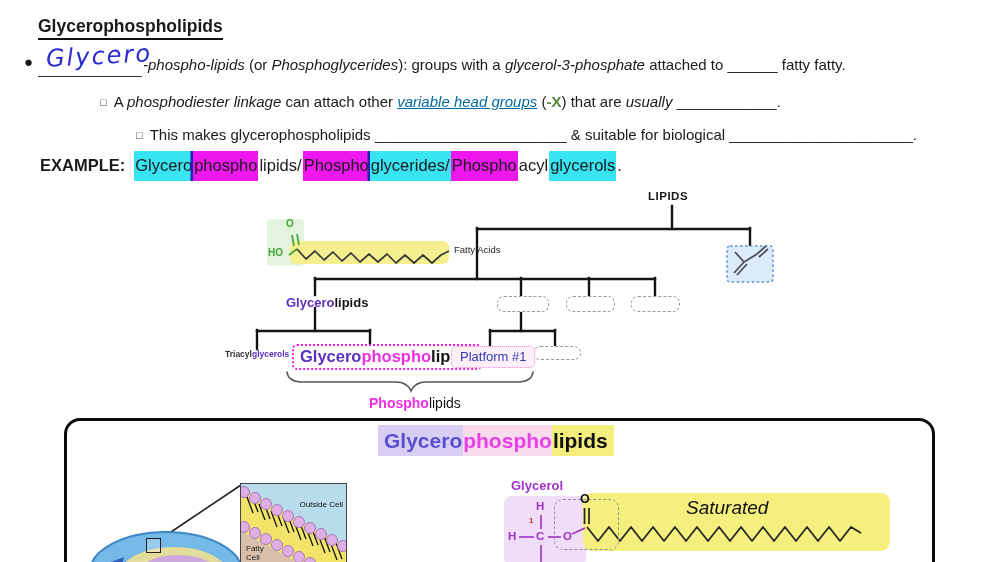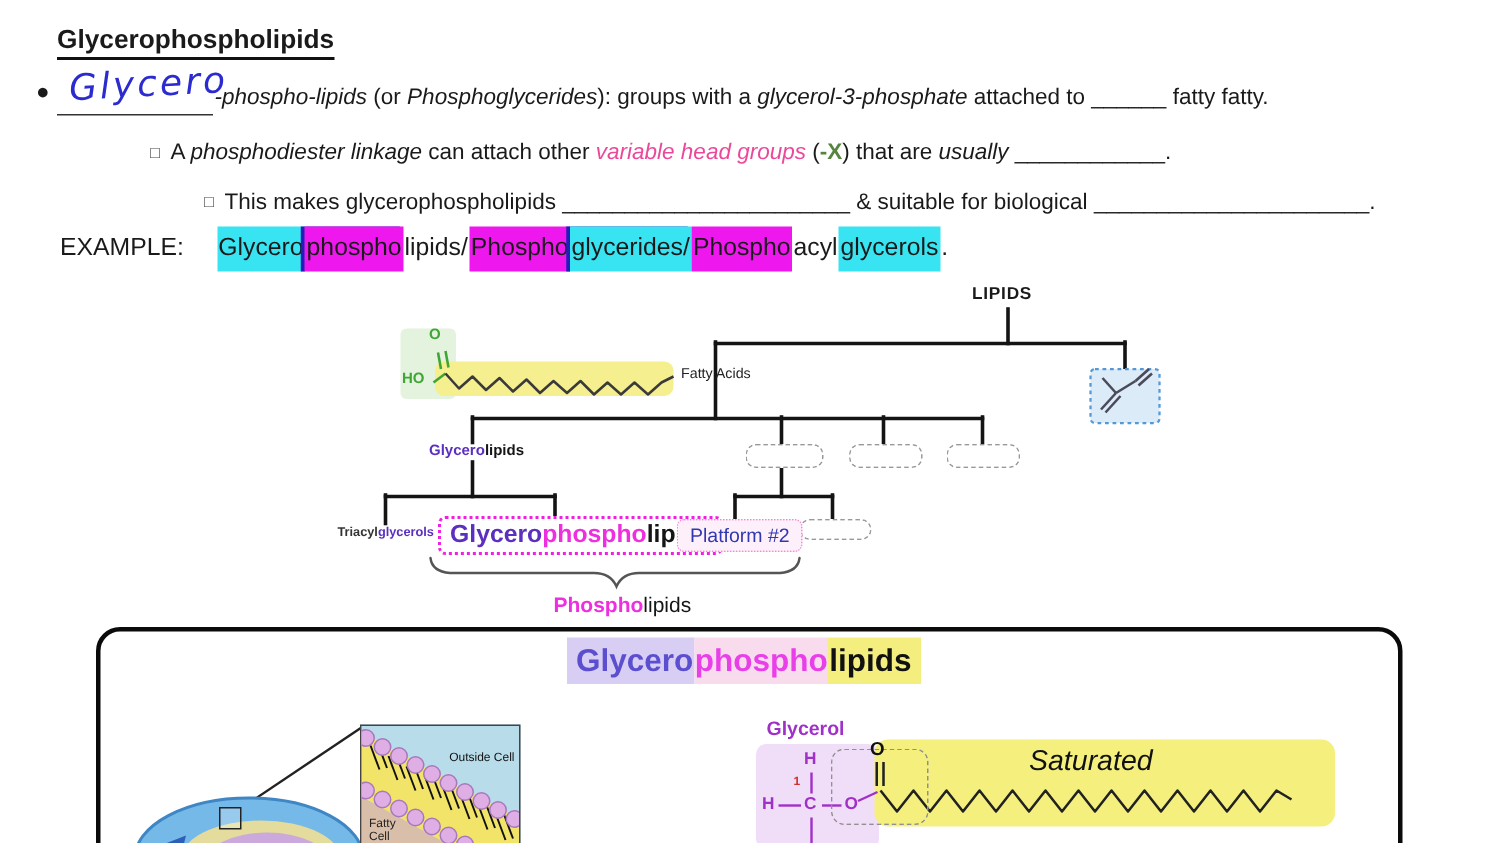--- a/index.html
+++ b/index.html
@@ -13,38 +13,38 @@
 
   
   .title{left:38px;top:16px;font-size:17.5px;font-weight:bold;border-bottom:2px solid #111;padding-bottom:1px;}
   .bullet-dot{left:24px;top:53px;font-size:15px;}
   .handwrite{left:46px;top:42px;font-size:24px;font-style:italic;letter-spacing:2px;
              color:#2B2BD0;transform:rotate(-3deg);font-family:"DejaVu Sans",sans-serif;}
   .hand-underline{left:38px;top:76px;width:104px;border-bottom:1.6px solid #333;height:0;}
   .line1{left:143px;top:56px;font-size:15px;}
   .subline{font-size:15px;}
   .sq{font-size:11px;color:#444;margin-right:7px;vertical-align:1px;}
-  .green{color:#ec4899;}
+  .green{color:#0369a1;text-decoration:underline;}
   .greenx{color:#55853F;font-weight:bold;}
 
   
   .example{left:40px;top:156px;font-size:16.5px;}
-  .ex-label{font-weight:normal;margin-right:22px;}
+  .ex-label{font-weight:bold;margin-right:9px;}
   .hl{padding:5px 1px 7px 1px;}
   .hl-cyan{background:#38E4F2;}
   .hl-magenta{background:#EE18EE;}
   .hl-none{background:transparent;}
   .sep-left{box-shadow:-2.5px 0 0 0 #2020B8;}
 
   
   .lipids-root{left:648px;top:190px;font-size:11.5px;font-weight:bold;letter-spacing:.5px;}
   .fatty-label{left:454px;top:244px;font-size:9.5px;color:#222;}
   .fa-o{left:286px;top:218px;font-size:10px;font-weight:bold;color:#3FA535;}
   .fa-ho{left:268px;top:247px;font-size:10px;font-weight:bold;color:#3FA535;}
-  .glycerolipids{left:286px;top:295px;font-size:10px;font-weight:bold;}
+  .glycerolipids{left:286px;top:295px;font-size:13px;font-weight:bold;}
   .c-purple{color:#5B2FBF;}
   .c-magenta{color:#EE2FE0;}
   .c-black{color:#151515;}
   .triacyl{left:225px;top:349px;font-size:8.5px;font-weight:bold;color:#333;}
   .dashed-pill{border:1.5px dashed #999;border-radius:7px;background:#fff;}
   .pill1{left:497px;top:296px;width:50px;height:14px;}
   .pill2{left:566px;top:296px;width:47px;height:14px;}
   .pill3{left:631px;top:296px;width:47px;height:14px;}
   .pill4{left:533px;top:346px;width:46px;height:12px;}
   .gpl-box{left:292px;top:344px;border:2.5px dotted #F020E0;border-radius:5px;background:#fff;
@@ -182,21 +182,21 @@
 
 <div class="abs dashed-pill pill1 z2"></div>
 <div class="abs dashed-pill pill2 z2"></div>
 <div class="abs dashed-pill pill3 z2"></div>
 <div class="abs dashed-pill pill4 z2"></div>
 
 <div class="abs triacyl z2"><span>Triacyl</span><span class="c-purple">glycerols</span></div>
 
 <div class="abs gpl-box z2"><span class="c-purple">Glycero</span><span class="c-magenta">phospho</span><span class="c-black">lipids</span></div>
 
-<div class="abs platform-box z2">Platform #2</div>
+<div class="abs platform-box z2">Platform #1</div>
 
 <div class="abs phospholipids z2"><span class="b c-magenta">Phospho</span><span class="c-black">lipids</span></div>
 
 <div class="abs bottom-box"></div>
 
 <div class="abs panel-title z2"><span class="pt-1">Glycero</span><span class="pt-2">phospho</span><span class="pt-3">lipids</span></div>
 
 <svg class="abs" style="left:88px;top:524px;z-index:1;" width="170" height="38" viewBox="0 0 170 38">
   <ellipse cx="78" cy="48" rx="76" ry="40" fill="#74B9E7" stroke="#3E86C4" stroke-width="2"></ellipse>
   <ellipse cx="86" cy="50" rx="54" ry="27" fill="#E3DC9C"></ellipse>

